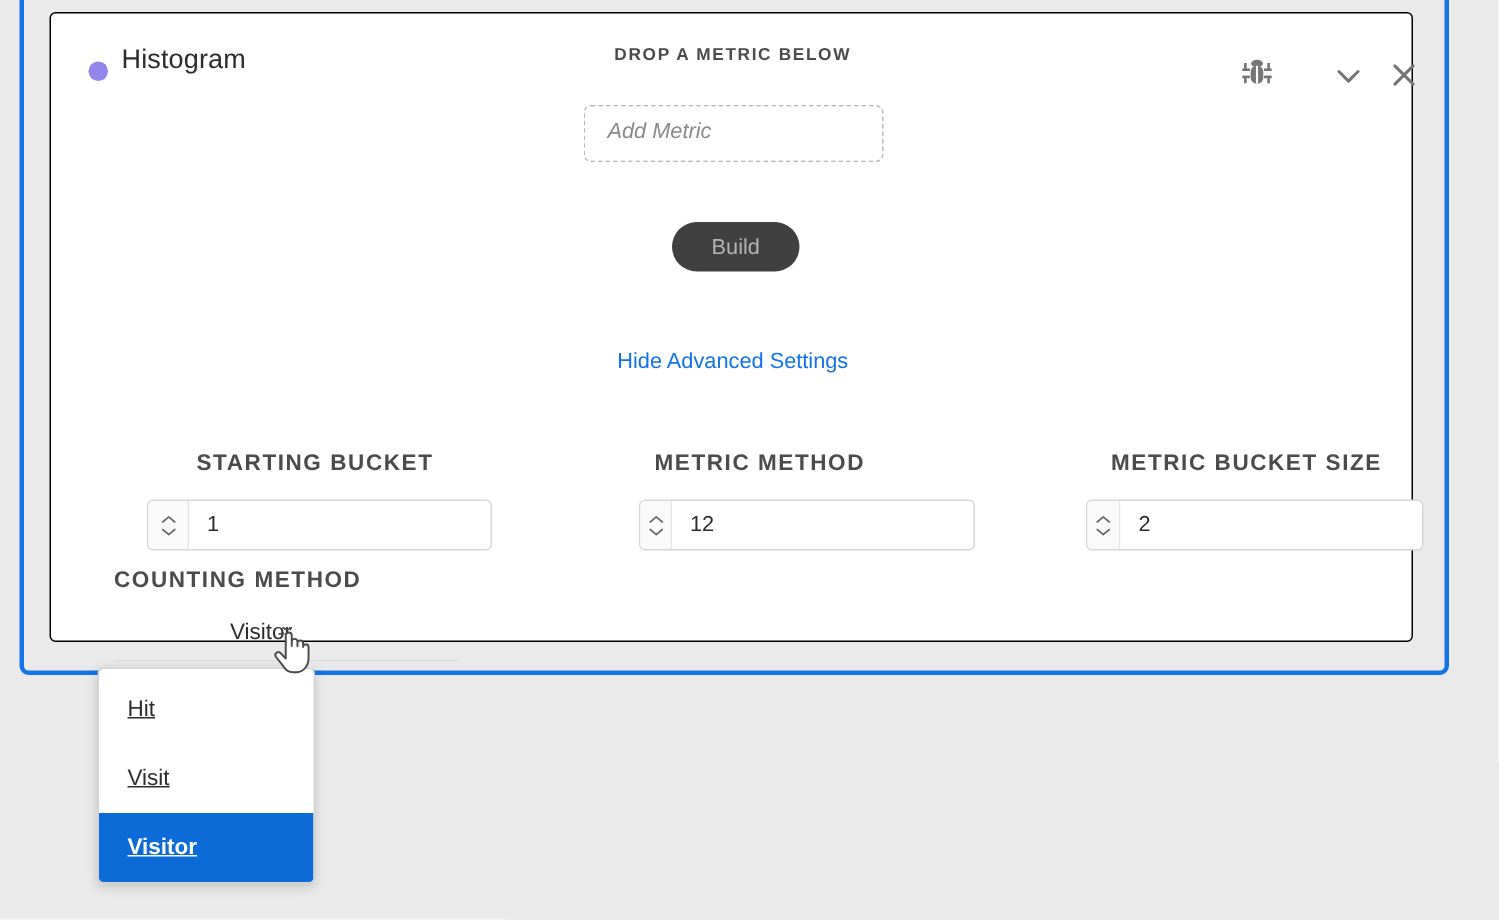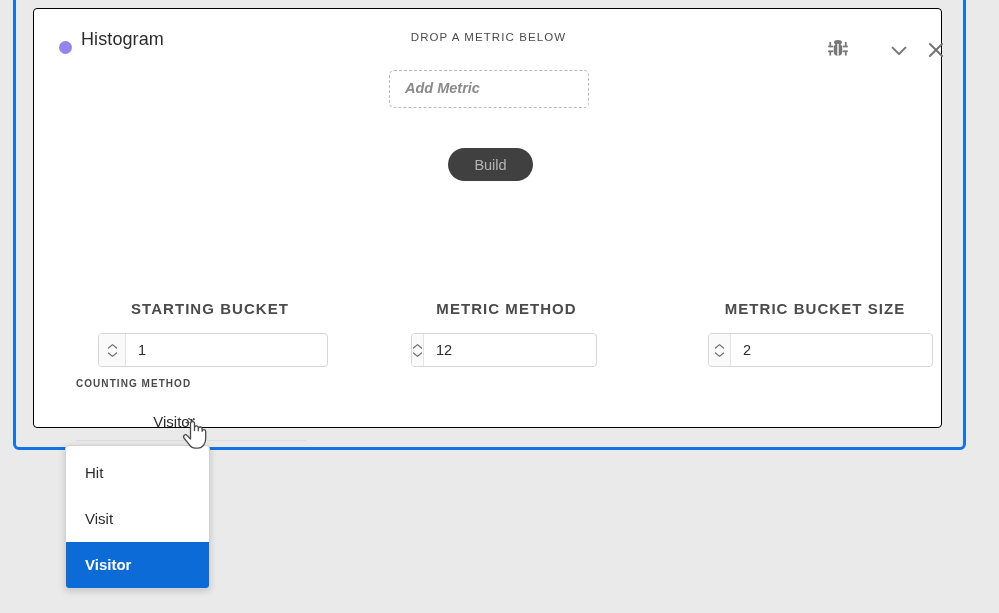--- a/index.html
+++ b/index.html
@@ -68,35 +68,34 @@
   }
 
   
   #drop-label {
     position: absolute;
     left: 0;
     top: 22px;
     width: 909px;
     text-align: center;
     font-size: 11.5px;
-    font-weight: normal;
+    font-weight: bold;
     letter-spacing: 1.1px;
     color: #4b4b4b;
   }
   #add-metric-dropzone {
     position: absolute;
     left: 355px;
     top: 61px;
     width: 200px;
     height: 38px;
     border: 1px dashed #b9b9b9;
     border-radius: 5px;
     box-sizing: border-box;
     background: #fff;
-    font-weight: bold;
   }
   #add-metric-placeholder {
     position: absolute;
     left: 15px;
     top: 9px;
     font-size: 14.5px;
     font-style: italic;
     color: #8a8a8a;
   }
 
@@ -128,21 +127,21 @@
     cursor: pointer;
   }
 
   
   .spinner-group {
     position: absolute;
     top: 291px;
   }
   .spinner-group.g1 { left: 42px;  width: 268px; }
   .spinner-group.g2 { left: 355px; width: 235px; }
-  .spinner-group.g3 { left: 641px; width: 290px; }
+  .spinner-group.g3 { left: 657px; width: 290px; }
 
   .spinner-label {
     font-size: 15px;
     font-weight: bold;
     letter-spacing: 1.05px;
     color: #4b4b4b;
     text-align: center;
     display: block;
     margin-bottom: 16px;
   }
@@ -151,21 +150,21 @@
   .spinner-field {
     display: flex;
     align-items: stretch;
     height: 34px;
     border: 1px solid #d6d6d6;
     border-radius: 4px;
     background: #fff;
     box-sizing: border-box;
   }
   .g1 .spinner-field { width: 230px; margin-left: 22px; }
-  .g2 .spinner-field { width: 186px; margin-left: 22px; }
+  .g2 .spinner-field { width: 224px; margin-left: 37px; }
   .g3 .spinner-field { width: 225px; margin-left: 33px; }
 
   .spinner-buttons {
     width: 32px;
     border-right: 1px solid #e4e4e4;
     background: #fafafa;
     display: flex;
     flex-direction: column;
     align-items: center;
     justify-content: center;
@@ -188,21 +187,21 @@
     color: #2c2c2c;
     padding-left: 12px;
     background: transparent;
   }
 
   
   #counting-method-label {
     position: absolute;
     left: 42px;
     top: 369px;
-    font-size: 10px;
+    font-size: 15px;
     font-weight: bold;
     letter-spacing: 1.05px;
     color: #4b4b4b;
   }
   #counting-method-select {
     position: absolute;
     left: 42px;
     top: 398px;
     width: 230px;
     height: 34px;
@@ -237,20 +236,21 @@
     overflow: hidden;
   }
   .dropdown-option {
     height: 46px;
     line-height: 46px;
     padding-left: 19px;
     font-size: 15px;
     color: #2c2c2c;
     cursor: pointer;
     box-sizing: border-box;
+    text-decoration: underline;
   }
   .dropdown-option.selected {
     background: #0d6bd8;
     color: #ffffff;
     font-weight: bold;
   }
 
   
   .header-icon {
     position: absolute;
@@ -313,20 +313,21 @@
   </div>
 
   <div id="drop-label">DROP A METRIC BELOW</div>
 
   <div id="add-metric-dropzone">
     <span id="add-metric-placeholder">Add Metric</span>
   </div>
 
   <button id="build-button">Build</button>
 
+  <a id="hide-advanced-link">Hide Advanced Settings</a>
 
   <div class="spinner-group g1">
     <span class="spinner-label">STARTING BUCKET</span>
     <div class="spinner-field">
       <div class="spinner-buttons">
         <span class="chev">
           <svg width="11" height="7" viewBox="0 0 11 7" fill="none" stroke="#6e6e6e" stroke-width="1.2" stroke-linecap="round" stroke-linejoin="round">
             <polyline points="1.5,5 5.5,1.6 9.5,5"></polyline>
           </svg>
         </span>

